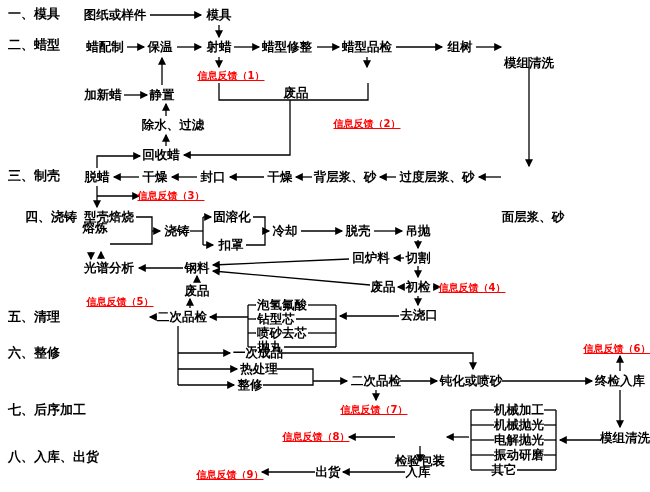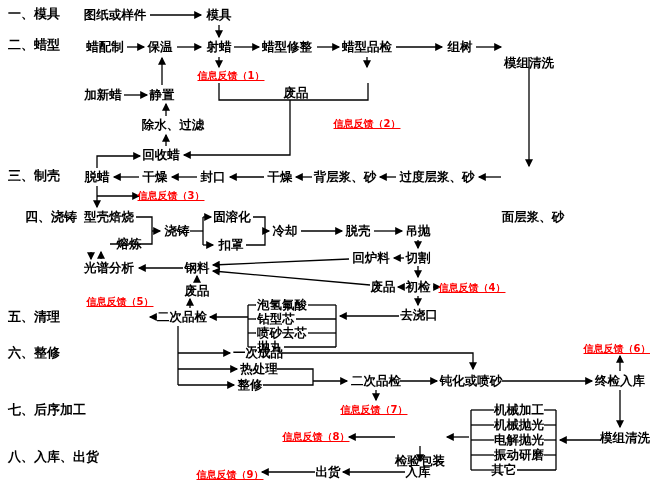--- a/index.html
+++ b/index.html
@@ -150,21 +150,21 @@
     <div class="node centered" style="left: 173px; top: 118px;">除水、过滤</div>
     <div class="node centered" style="left: 161px; top: 148px;">回收蜡</div>
     <div class="node centered" style="left: 97px; top: 170px;">脱蜡</div>
     <div class="node centered" style="left: 155px; top: 170px;">干燥</div>
     <div class="node centered" style="left: 213px; top: 170px;">封口</div>
     <div class="node centered" style="left: 280px; top: 170px;">干燥</div>
     <div class="node centered" style="left: 345px; top: 170px;">背层浆、砂</div>
     <div class="node centered" style="left: 437px; top: 170px;">过度层浆、砂</div>
     <div class="node centered" style="left: 533px; top: 170px; margin-top: 40px;">面层浆、砂</div>
     <div class="node centered" style="left: 109px; top: 210px;">型壳焙烧</div>
-    <div class="node centered" style="left: 95px; top: 237px; margin-left: 34px;">熔炼</div>
+    <div class="node centered" style="left: 95px; top: 221px;">熔炼</div>
     <div class="node centered" style="left: 177px; top: 224px;">浇铸</div>
     <div class="node centered" style="left: 232px; top: 210px;">固溶化</div>
     <div class="node centered" style="left: 231px; top: 238px;">扣罩</div>
     <div class="node centered" style="left: 285px; top: 224px;">冷却</div>
     <div class="node centered" style="left: 358px; top: 224px;">脱壳</div>
     <div class="node centered" style="left: 418px; top: 224px;">吊抛</div>
     <div class="node centered" style="left: 371px; top: 251px;">回炉料</div>
     <div class="node centered" style="left: 418px; top: 251px;">切割</div>
     <div class="node centered" style="left: 109px; top: 261px;">光谱分析</div>
     <div class="node centered" style="left: 197px; top: 261px;">钢料</div>

